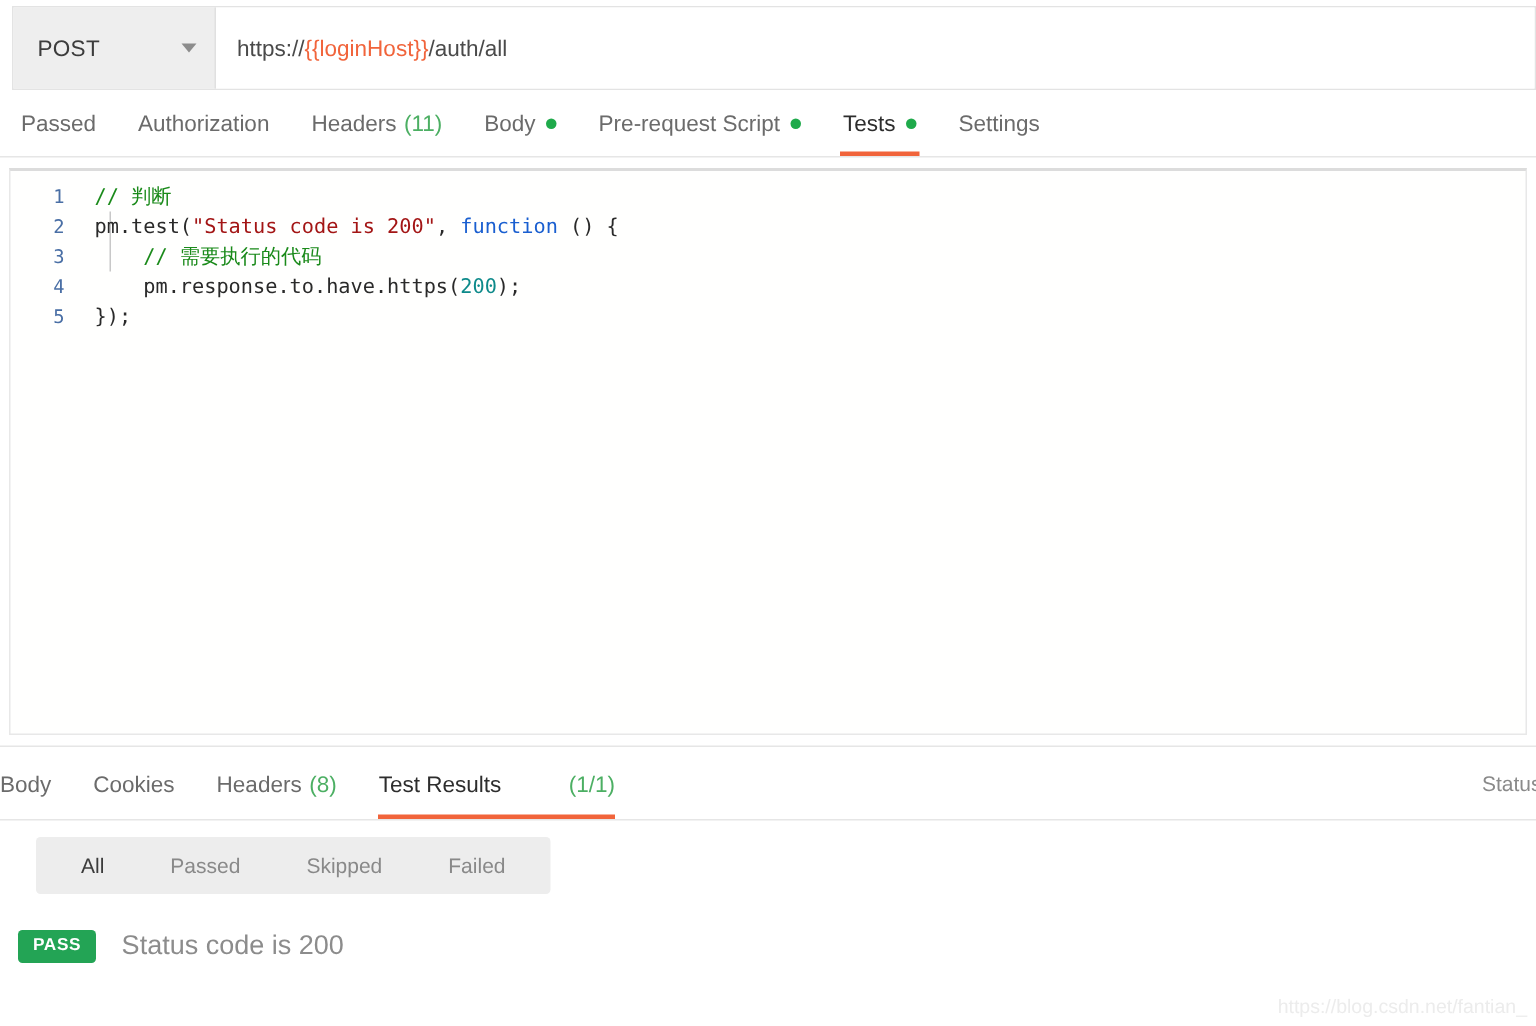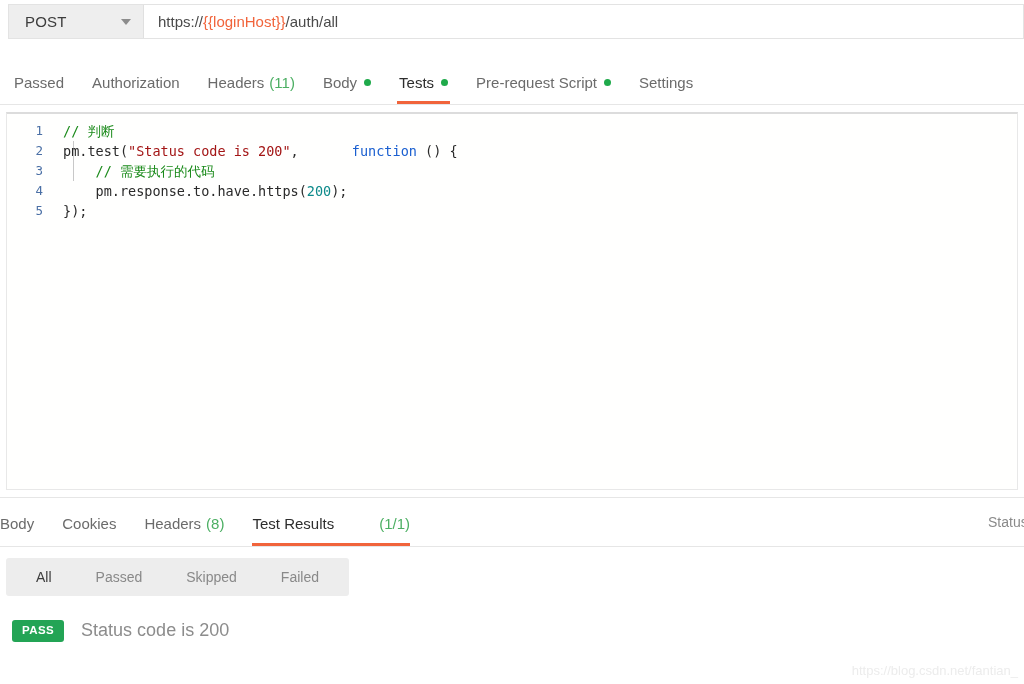--- a/index.html
+++ b/index.html
@@ -16,21 +16,21 @@
     color: #3c3c3c;
     -webkit-font-smoothing: antialiased;
   }
 
   
   .url-bar {
     position: absolute;
     left: 8px;
     top: 4px;
     width: 1016px;
-    height: 35px;
+    height: 56px;
     display: flex;
     align-items: stretch;
     background: #ffffff;
     border: 1px solid #e3e3e3;
     box-sizing: border-box;
   }
   .method-select {
     width: 135px;
     background: #eeeeee;
     border-right: 1px solid #e0e0e0;
@@ -162,21 +162,21 @@
     position: absolute;
     left: 66px;
     top: 27px;
     width: 1px;
     height: 40px;
     background: #c8c8c8;
   }
   .c-comment { color: #1a8a1a; }
   .c-plain   { color: #2a2a2a; }
   .c-string  { color: #a31515; }
-  .c-kw      { color: #1a5fd0; margin-left: 45px; }
+  .c-kw      { color: #1a5fd0; }
   .c-num     { color: #0d8a8a; }
   .c-punct   { color: #2a2a2a; }
 
   
   .resp-divider {
     position: absolute;
     left: 0;
     top: 497px;
     width: 1024px;
     height: 1px;
@@ -227,21 +227,21 @@
     font-size: 14px;
     color: #8a8a8a;
     white-space: nowrap;
     overflow: hidden;
     width: 36px;
   }
 
   
   .filter-bar {
     position: absolute;
-    left: 6px;
+    left: 24px;
     top: 558px;
     height: 38px;
     background: #ededed;
     border-radius: 3px;
     display: flex;
     align-items: center;
     padding: 0 8px;
     box-sizing: border-box;
   }
   .filter-item {
@@ -324,30 +324,30 @@
     </span>
   </div>
 
   <div class="req-tab">
     <span class="tab-inner">
       <span>Body</span>
       <span class="dot"></span>
     </span>
   </div>
 
+  <div class="req-tab">
+    <span class="tab-inner">
+      <span>Pre-request Script</span>
+      <span class="dot"></span>
+    </span>
+  </div>
+
   <div class="req-tab active">
     <span class="tab-inner">
       <span>Tests</span>
-      <span class="dot"></span>
-    </span>
-  </div>
-
-  <div class="req-tab">
-    <span class="tab-inner">
-      <span>Pre-request Script</span>
       <span class="dot"></span>
     </span>
   </div>
 
   <div class="req-tab">
     <span class="tab-inner">
       <span>Settings</span>
     </span>
   </div>
 

